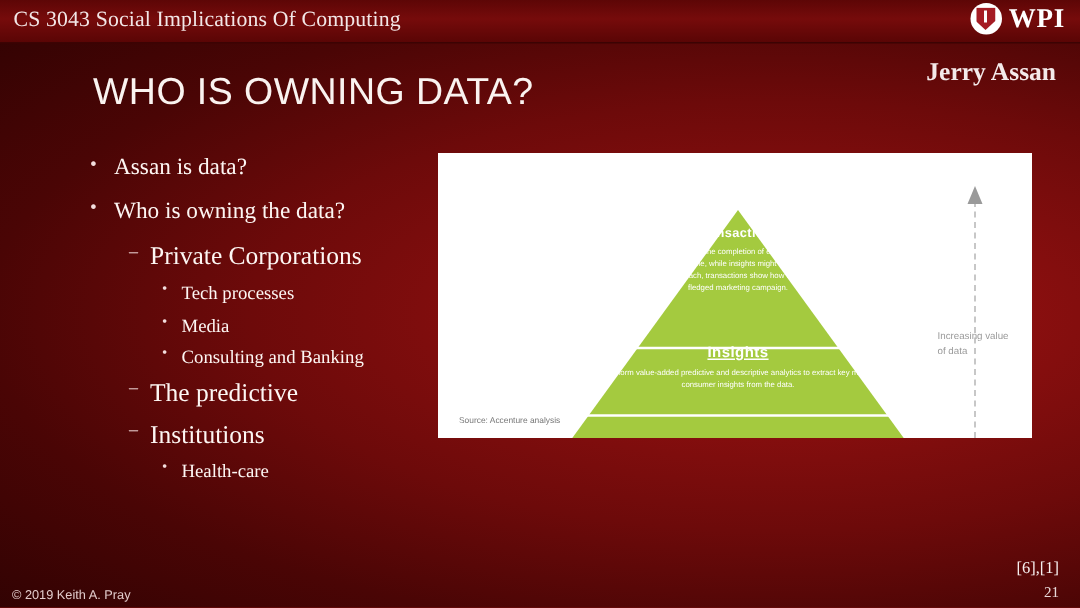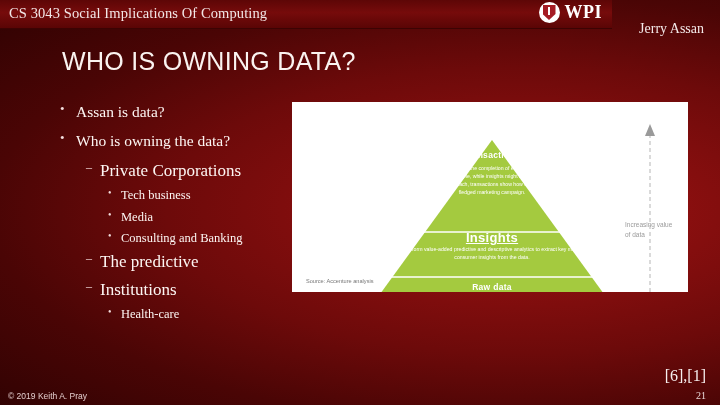--- a/index.html
+++ b/index.html
@@ -11,21 +11,21 @@
     background: #6b0b0b;
     position: relative;
   }
   #slide {
     position: absolute; inset: 0;
     background:
       radial-gradient(ellipse at 72% 52%, #9e1212 0%, #8a0f0f 22%, #6d0a0a 48%, #4a0505 72%, #2e0202 100%);
   }
   
   #header-bar {
-    position: absolute; top: 0; left: 0; width: 612px; height: 29px;
+    position: absolute; top: 0; left: 0; width: 720px; height: 29px;
     background: linear-gradient(to bottom, #5d0606 0%, #760b0b 45%, #5a0505 100%);
     border-bottom: 1px solid #3c0303;
   }
   #header-title {
     position: absolute; left: 9px; top: 5px;
     font-size: 14.5px; color: #f2e7e7; letter-spacing: 0.1px;
     white-space: nowrap;
   }
   
   #logo-wrap {
@@ -47,22 +47,22 @@
     content: ""; position: absolute; left: 50%; top: 2px;
     transform: translateX(-50%);
     width: 2px; height: 8px; background: #ffffff;
   }
   #logo-text {
     color: #ffffff; font-size: 18px; font-weight: bold;
     font-family: "Liberation Serif", serif; letter-spacing: 0.5px;
   }
   
   #author {
-    position: absolute; right: 16px; top: 21px;
-    font-size: 14px; color: #f4eaea;
+    position: absolute; right: 16px; top: 38px;
+    font-size: 17px; color: #f4eaea; font-weight: bold;
   }
   
   #slide-title {
     position: absolute; left: 62px; top: 47px;
     font-size: 25px; color: #faf3f0; letter-spacing: 0.3px;
     font-family: Liberation Sans, sans-serif;
   }
   
   #bullets {
     position: absolute; left: 60px; top: 103px; width: 235px;
@@ -99,21 +99,21 @@
     position: absolute; color: #ffffff; text-align: center;
     font-family: "Liberation Sans", sans-serif;
   }
   #lbl-transactions {
     left: 130px; top: 48px; width: 140px; font-size: 8.5px; font-weight: bold; letter-spacing: .3px;
   }
   #txt-transactions {
     left: 122px; top: 62px; width: 156px; font-size: 5.2px; line-height: 1.55;
   }
   #lbl-insights {
-    left: 140px; top: 128px; width: 120px; font-size: 13px; font-weight: bold; letter-spacing: .3px; text-decoration: underline;
+    left: 140px; top: 128px; width: 120px; font-size: 10px; font-weight: bold; letter-spacing: .3px; text-decoration: underline;
   }
   #txt-insights {
     left: 95px; top: 143px; width: 210px; font-size: 5.2px; line-height: 1.55;
   }
   #lbl-rawdata {
     left: 140px; top: 180px; width: 120px; font-size: 8.5px; font-weight: bold; letter-spacing: .3px;
   }
   #txt-rawdata {
     left: 62px; top: 194px; width: 276px; font-size: 5.2px; line-height: 1.55;
   }
@@ -121,21 +121,21 @@
     position: absolute; right: 9px; top: 118px; width: 54px;
     font-size: 6.5px; color: #9a9a9a; text-align: left; line-height: 1.5;
     font-family: "Liberation Sans", sans-serif;
   }
   #fig-source {
     position: absolute; left: 14px; bottom: 8px; font-size: 5.6px; color: #777777;
     font-family: "Liberation Sans", sans-serif;
   }
   
   #citation {
-    position: absolute; right: 14px; bottom: 20px; font-size: 16px; color: #f6eeee;
+    position: absolute; right: 14px; bottom: 20px; font-size: 11px; color: #f6eeee;
   }
   #page-number {
     position: absolute; right: 14px; bottom: 4px; font-size: 10px; color: #e8d8d8;
   }
   #copyright {
     position: absolute; left: 8px; bottom: 4px; font-size: 8.5px; color: #e2cccc;
     font-family: "Liberation Sans", sans-serif;
   }
 </style>
 </head>
@@ -154,21 +154,21 @@
   </div>
 
   <div id="author">Jerry Assan</div>
 
   <div id="slide-title">WHO IS OWNING DATA?</div>
 
   <div id="bullets">
     <div class="b1">Assan is data?</div>
     <div class="b1">Who is owning the data?</div>
     <div class="b2">Private Corporations</div>
-    <div class="b3">Tech business</div>
+    <div class="b3">Tech processes</div>
     <div class="b3">Media</div>
     <div class="b3">Consulting and Banking</div>
     <div class="b2">The predictive</div>
     <div class="b2">Institutions</div>
     <div class="b3">Health-care</div>
   </div>
 
   <div id="figure">
     <svg id="pyramid-svg" width="396" height="262">
       <polygon points="200,38 341,232 59,232" fill="#a4ca3f"></polygon>
@@ -177,21 +177,20 @@
       <line x1="358" y1="32" x2="358" y2="232" stroke="#b5b5b5" stroke-width="1" stroke-dasharray="4,3"></line>
       <polygon points="358,22 353,34 363,34" fill="#9a9a9a"></polygon>
     </svg>
 
     <div class="fig-label" id="lbl-transactions">Transactions</div>
     <div class="fig-label" id="txt-transactions">Transactions drive the completion of end-to-end business processes. For example, while insights might reveal the best target-marketing approach, transactions show how to execute a full-fledged marketing campaign.</div>
 
     <div class="fig-label" id="lbl-insights">Insights</div>
     <div class="fig-label" id="txt-insights">Firms perform value-added predictive and descriptive analytics to extract key market and consumer insights from the data.</div>
 
-    <div class="fig-label" id="lbl-rawdata">Raw data</div>
     <div class="fig-label" id="txt-rawdata">Companies will source data not yet in an easily consumable form. This requires the least effort but offers the lowest amount of strategic differentiation and revenue.</div>
 
     <div id="axis-label">Increasing value of data</div>
     <div id="fig-source">Source: Accenture analysis</div>
   </div>
 
   <div id="citation">[6],[1]</div>
   <div id="page-number">21</div>
   <div id="copyright">© 2019 Keith A. Pray</div>
 </div>

